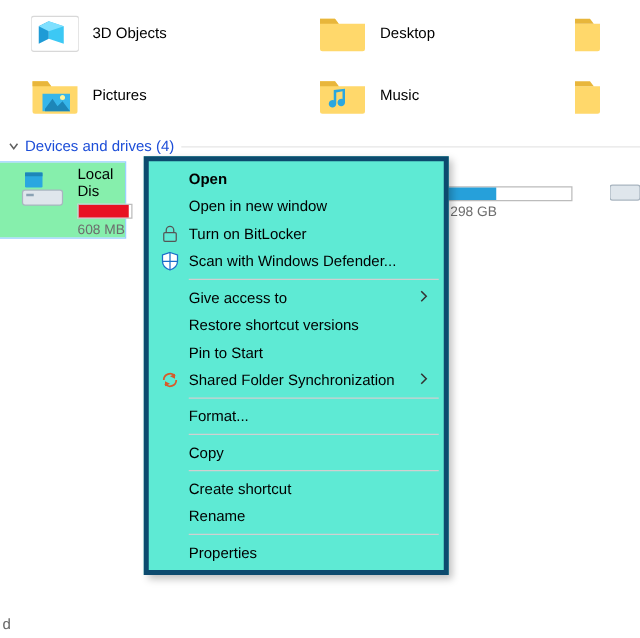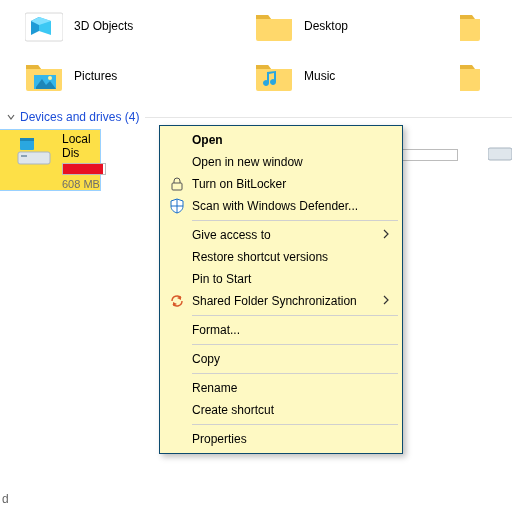--- a/index.html
+++ b/index.html
@@ -59,21 +59,21 @@
     gap: 0;
     padding-top: 4px;
   }
   .drive-item {
     display: flex;
     align-items: flex-start;
     width: 230px;
     padding-left: 14px;
   }
   .drive-item.selected {
-    background: #fde047;
+    background: #86efac;
     outline: 1px solid #99d1ff;
   }
   .drive-icon {
     width: 44px; height: 44px;
     display: flex; align-items: center; justify-content: center;
     margin-right: 8px;
   }
   .drive-text { flex: 1; padding-top: 2px; }
   .drive-name { font-size: 12px; margin-bottom: 3px; }
   .drive-bar {
@@ -86,25 +86,24 @@
   .drive-bar-fill { height: 100%; }
   .drive-fill-red { background: #e81123; }
   .drive-fill-blue { background: #26a0da; }
   .drive-sub { font-size: 11px; color: #6d6d6d; }
   
   .ctx {
     position: absolute;
     left: 115px;
     top: 125px;
     width: 244px;
-    background: #fef9c3;
-    border: 1px solid #0c4a6e;
+    background: #5eead4;
+    border: 4px solid #0c4a6e;
     box-shadow: 3px 3px 6px rgba(0,0,0,0.25);
     padding: 3px 2px;
-    margin-left: 44px;
   }
   .ctx-item {
     display: flex;
     align-items: center;
     height: 22px;
     padding-left: 30px;
     padding-right: 10px;
     position: relative;
     font-size: 12px;
   }
@@ -302,24 +301,24 @@
   <div class="ctx-sep"></div>
   <div class="ctx-item">
       <span>Format...</span>
     </div>
   <div class="ctx-sep"></div>
   <div class="ctx-item">
       <span>Copy</span>
     </div>
   <div class="ctx-sep"></div>
   <div class="ctx-item">
+      <span>Create shortcut</span>
+    </div>
+  <div class="ctx-item">
       <span>Rename</span>
     </div>
-  <div class="ctx-item">
-      <span>Create shortcut</span>
-    </div>
   <div class="ctx-sep"></div>
   <div class="ctx-item">
       <span>Properties</span>
     </div>
 </div>
 
 <div class="footer-frag">d</div>
 
 </body></html>

